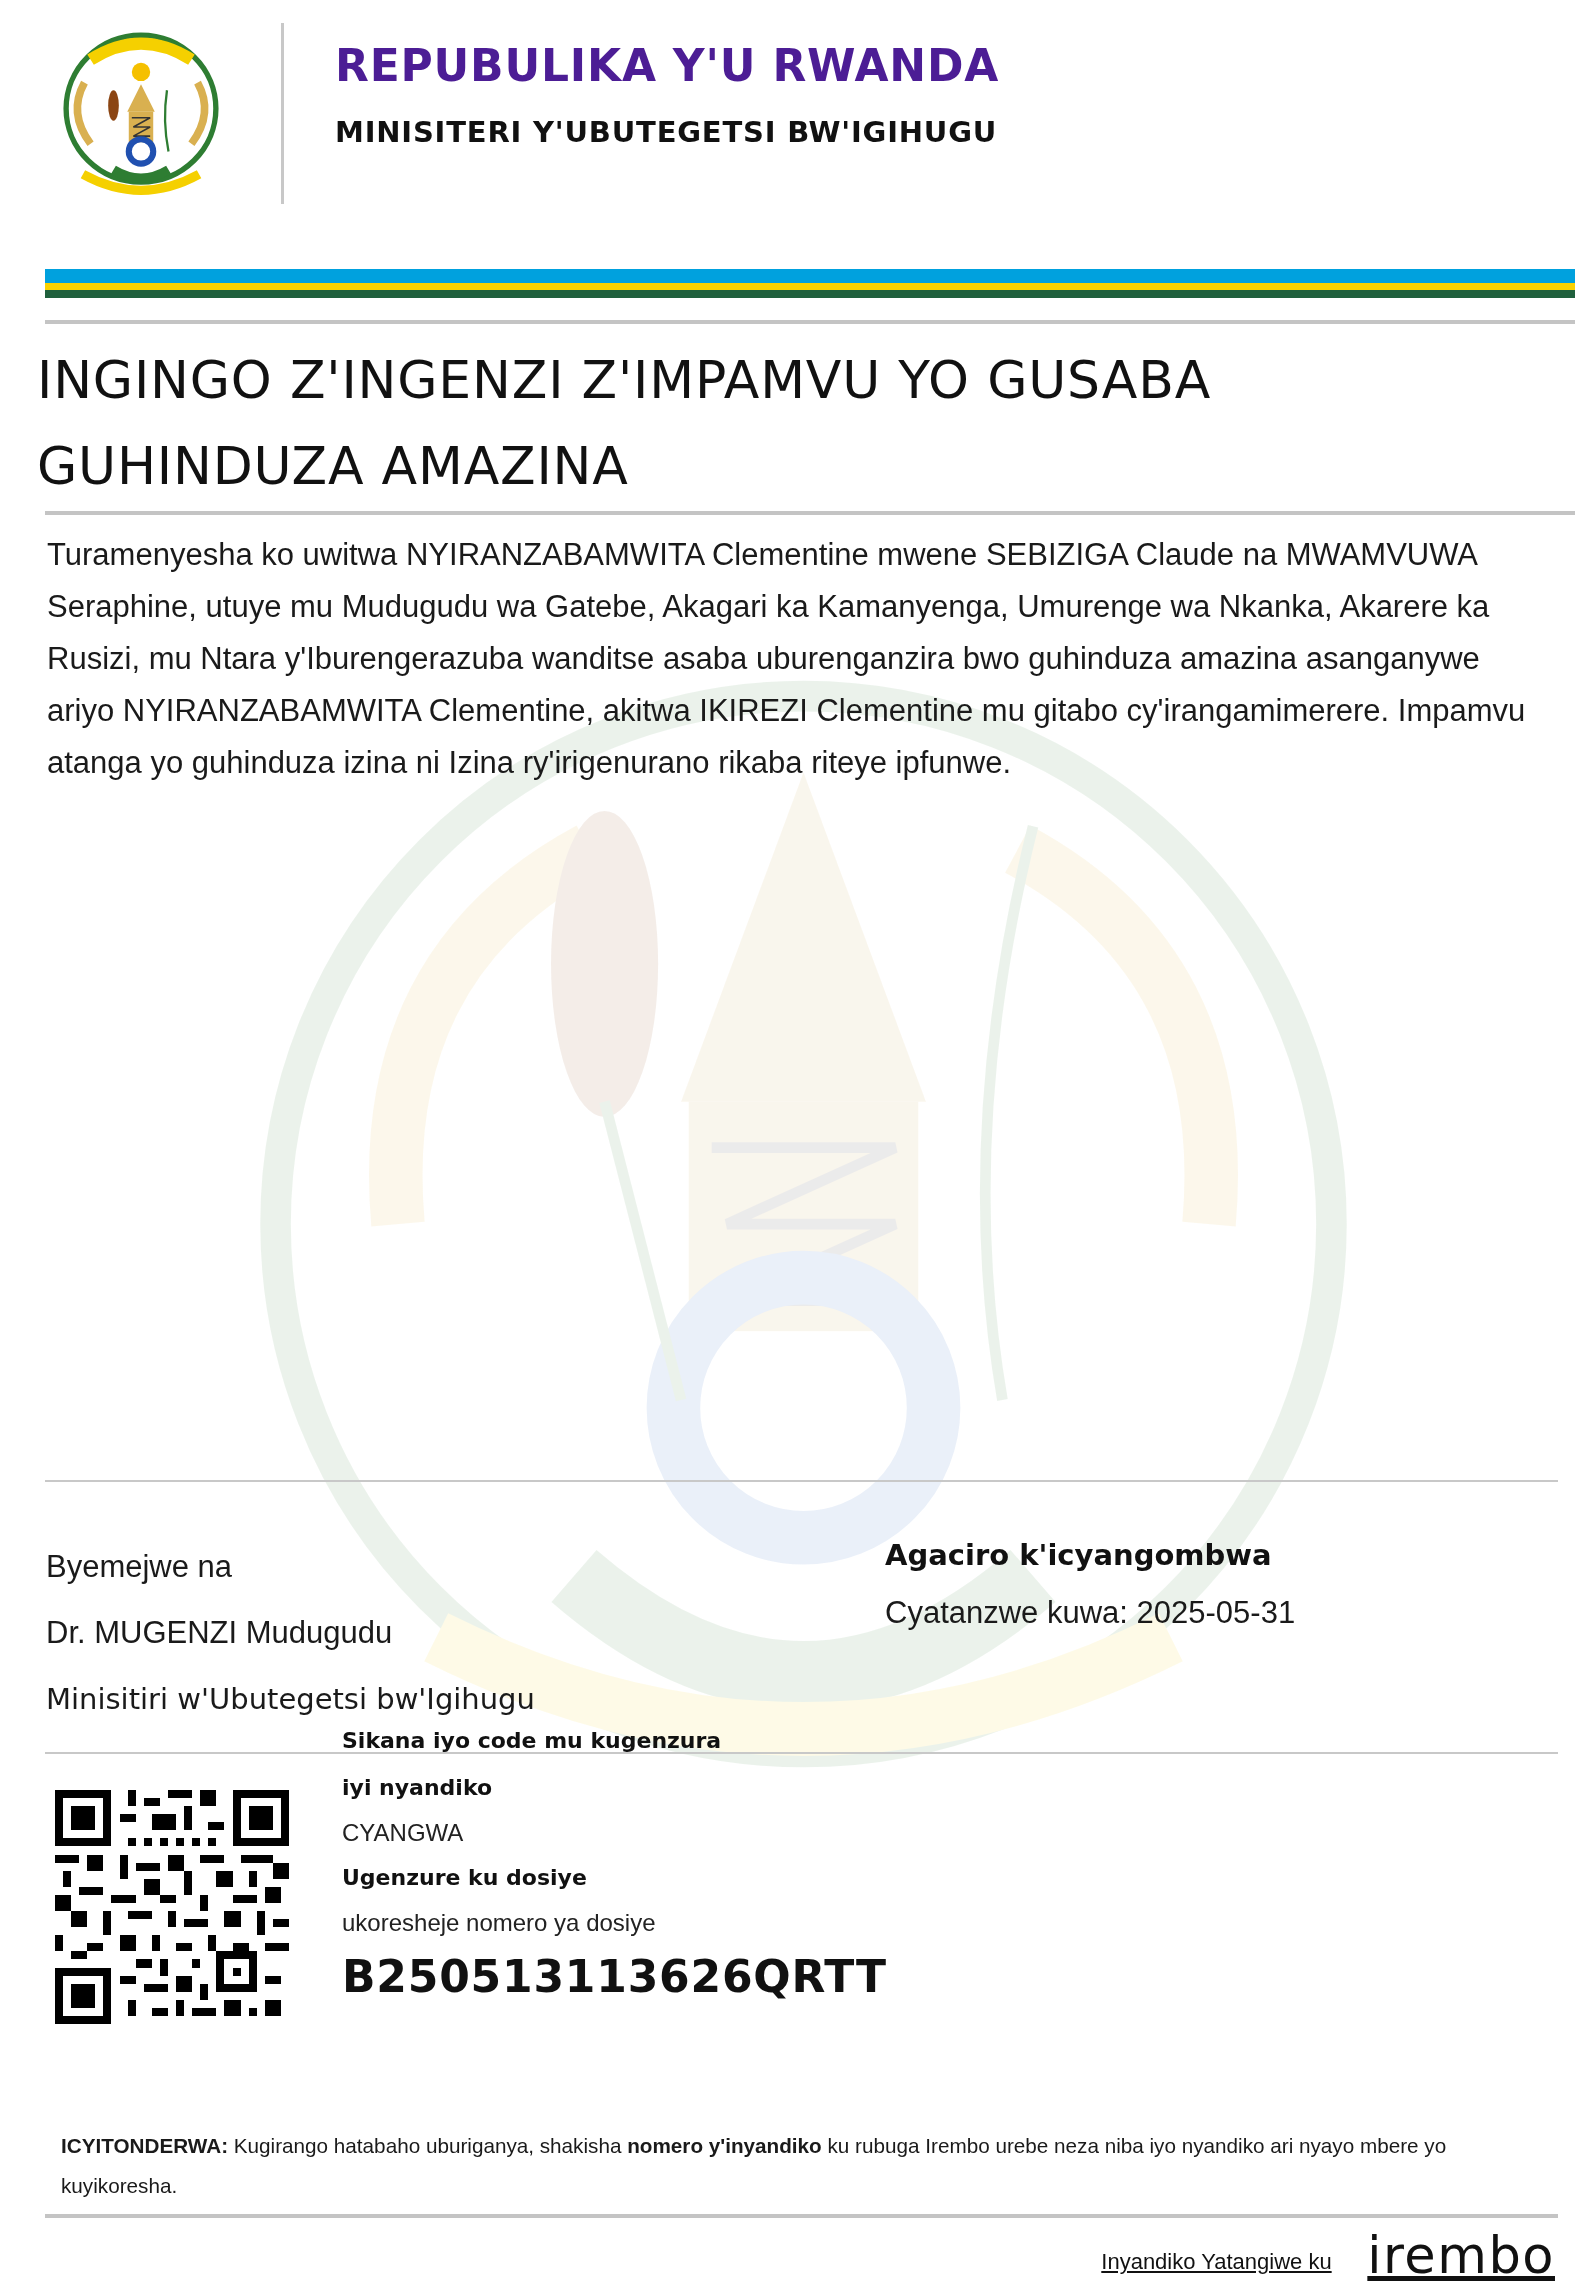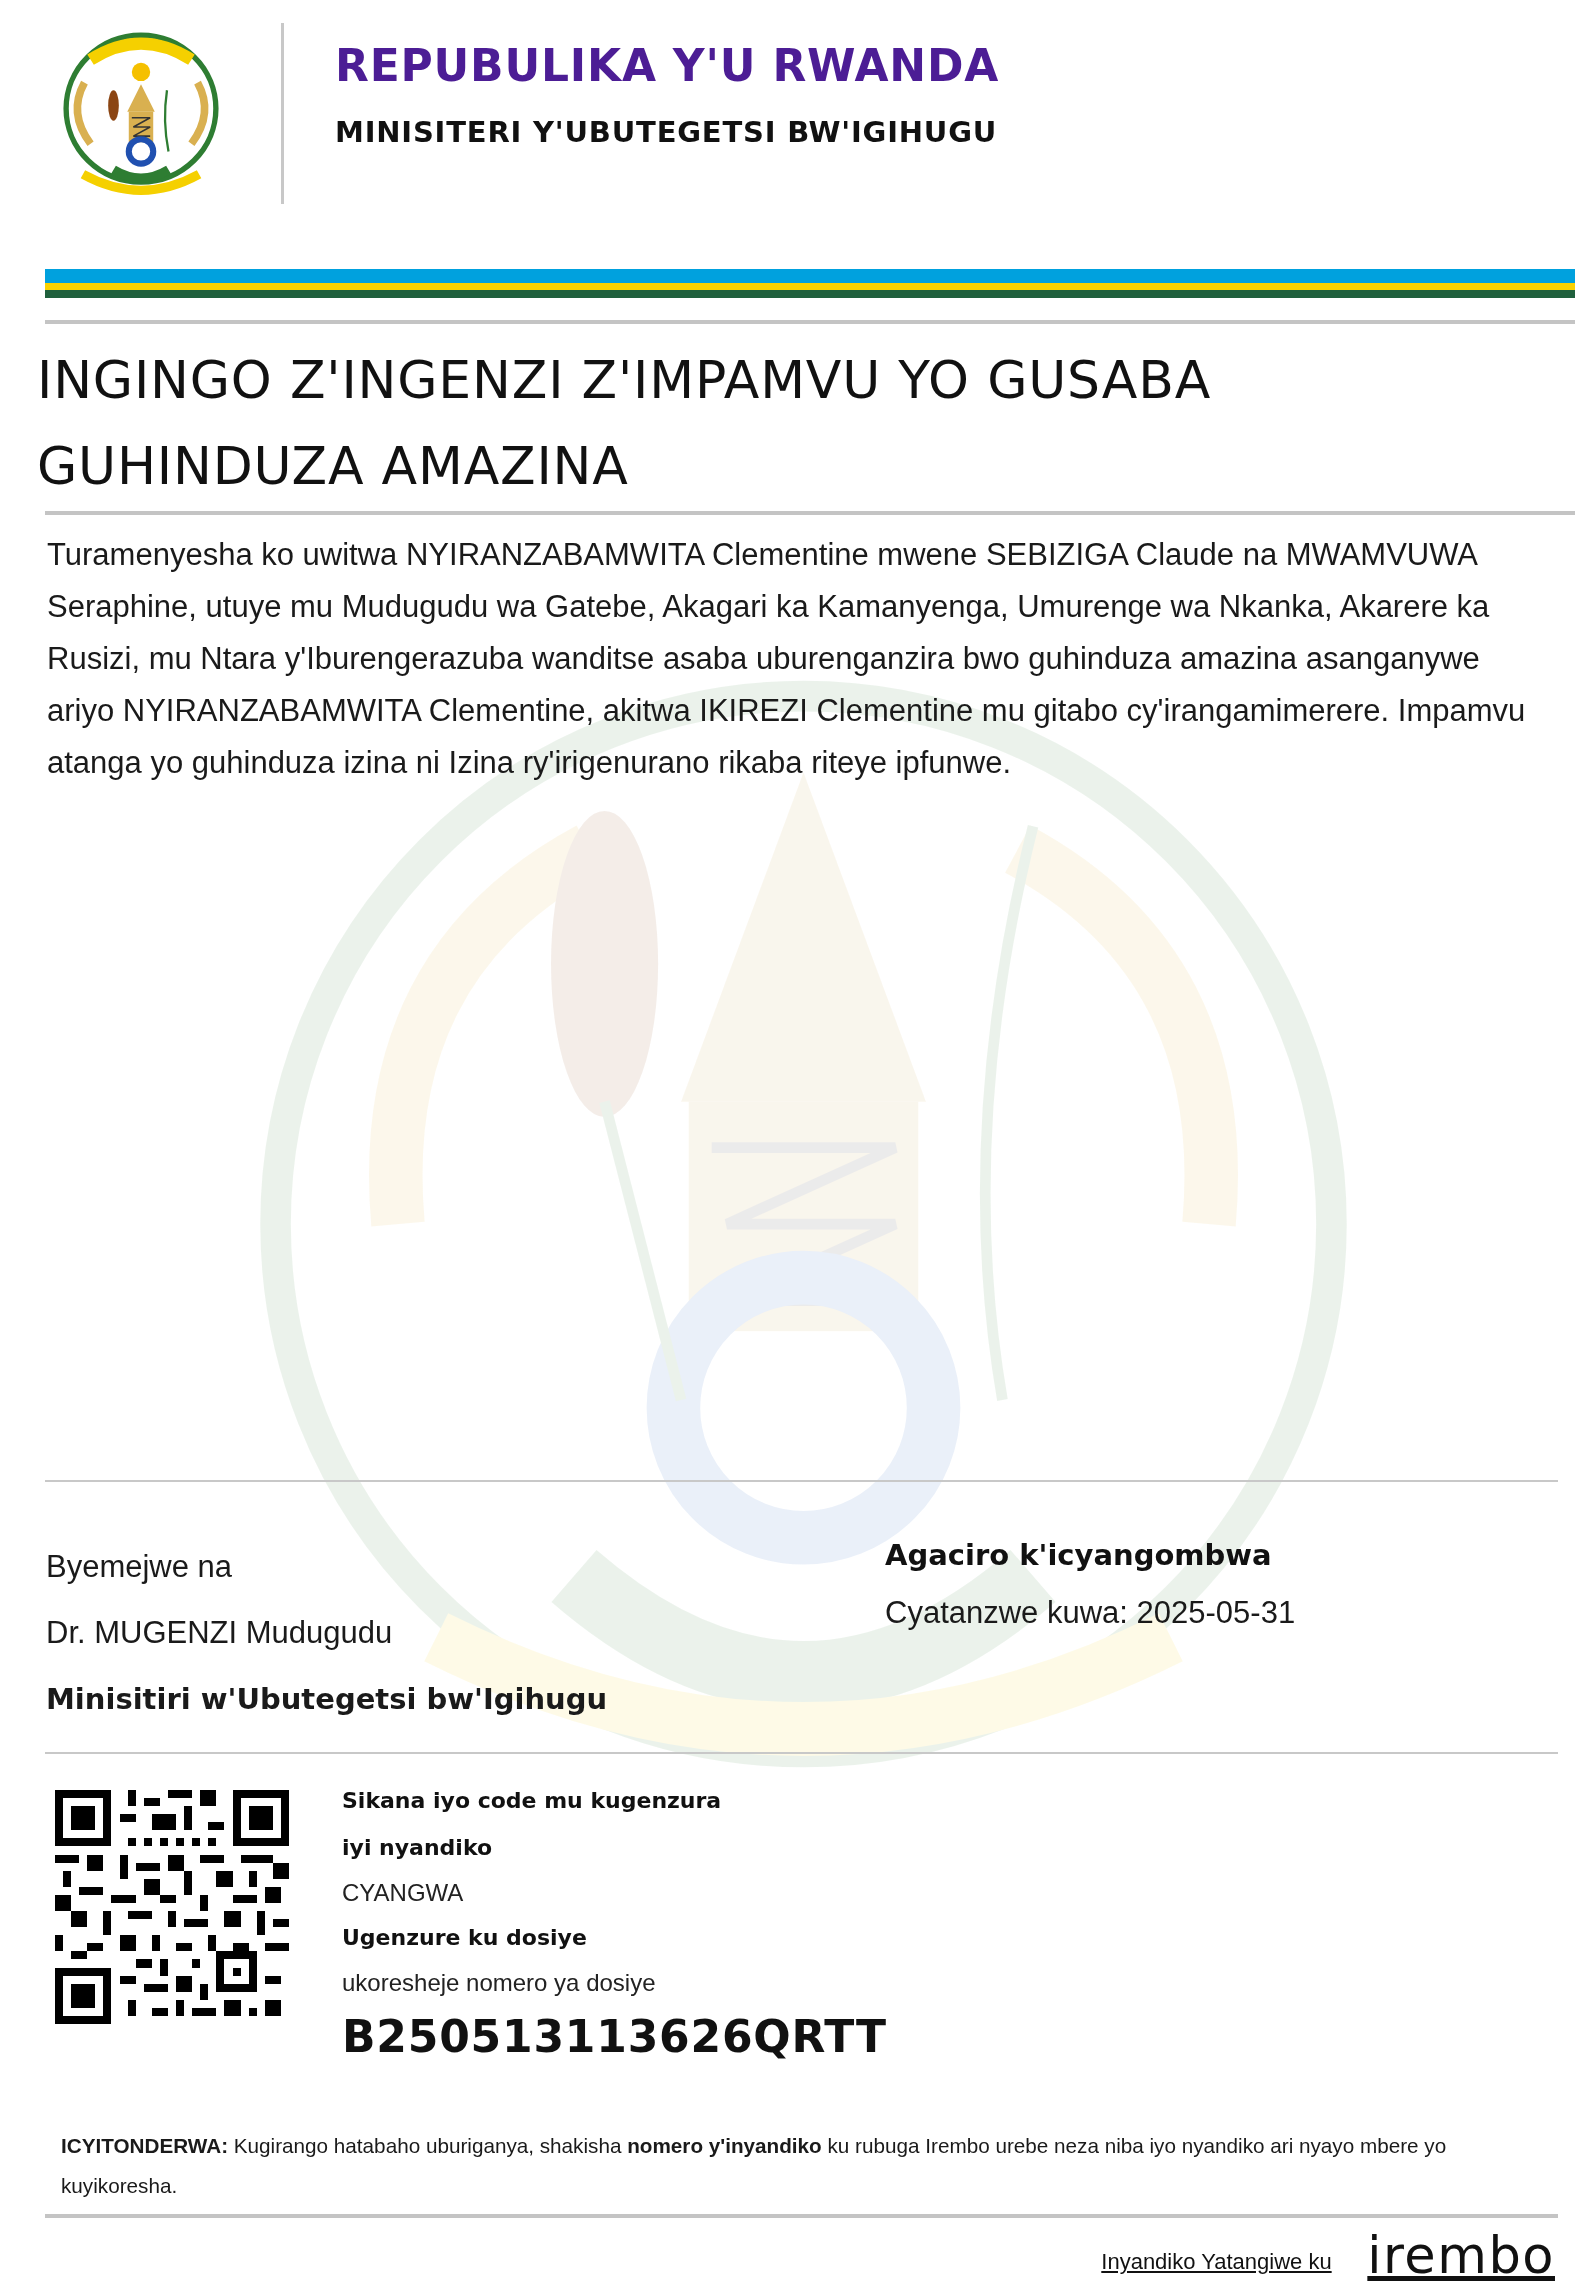--- a/index.html
+++ b/index.html
@@ -24,28 +24,28 @@
   .rule { left: 45px; width: 1530px; height: 3.8px; background: #c4c4c4; }
   .rule.thin { height: 2.3px; background: #c8c8c8; }
 
   .doc-title { left: 37px; top: 337px; width: 1523px; font-family: "DejaVu Sans", sans-serif; font-weight: normal; font-size: 52px; line-height: 86px; letter-spacing: 0.8px; color: #111; }
 
   .body-text { left: 47px; top: 529px; width: 1500px; font-size: 31px; line-height: 52px; color: #1a1a1a; }
 
   
   .sig-col { left: 46px; top: 1534px; }
   .sig-line { font-size: 31px; line-height: 66px; color: #1a1a1a; white-space: nowrap; }
-  .sig-line.bold { font-family: "DejaVu Sans", sans-serif; font-weight: bold; font-size: 29px; }
+  .sig-line.bold { font-family: "DejaVu Sans", sans-serif; font-weight: normal; font-size: 29px; }
   .valid-col { left: 885px; top: 1527px; }
   .valid-title { font-family: "DejaVu Sans", sans-serif; font-weight: bold; font-size: 29px; line-height: 57px; color: #111; white-space: nowrap; }
   .valid-date { font-size: 31px; line-height: 57px; color: #1a1a1a; white-space: nowrap; }
 
   
   .qr { left: 55px; top: 1790px; width: 234px; height: 234px; }
-  .verify { left: 342px; top: 1777px; }
+  .verify { left: 342px; top: 1717px; }
   .verify .v-bold { font-family: "DejaVu Sans", sans-serif; font-weight: bold; font-size: 22px; line-height: 47px; color: #111; white-space: nowrap; }
   .verify .v-reg { font-size: 24px; line-height: 43px; color: #222; white-space: nowrap; }
   .verify .v-code { font-family: "DejaVu Sans", sans-serif; font-weight: bold; font-size: 44px; line-height: 66px; letter-spacing: 0.8px; color: #111; white-space: nowrap; }
 
   .note { left: 61px; top: 2126px; width: 1477px; font-size: 20.7px; line-height: 40px; color: #1a1a1a; }
   .note b { font-weight: bold; }
 
   .footer { right: 38px; top: 2230px; display: flex; align-items: flex-end; gap: 7.7px; text-decoration: underline; }
   .footer-text { font-size: 22px; color: #111; padding-bottom: 6.1px; white-space: nowrap; }
   .irembo-logo { font-family: "DejaVu Sans", sans-serif; font-size: 51px; line-height: 51px; font-weight: normal; letter-spacing: 1.5px; color: #111; margin-left: 28px; }

